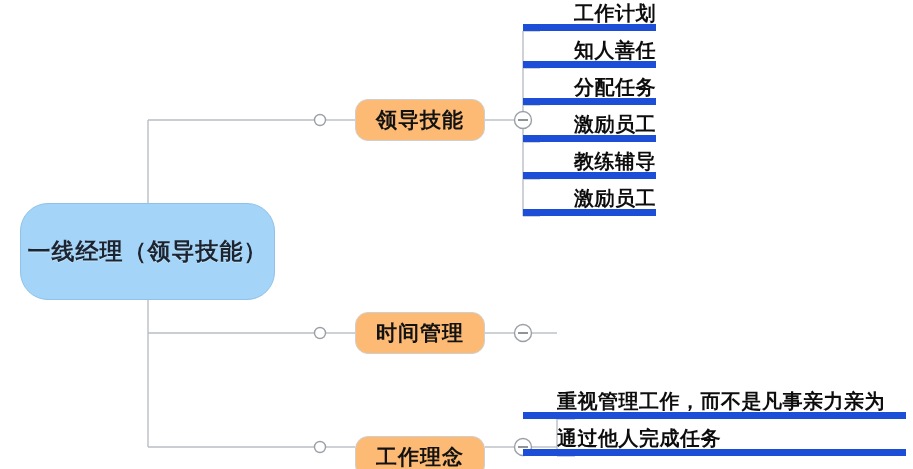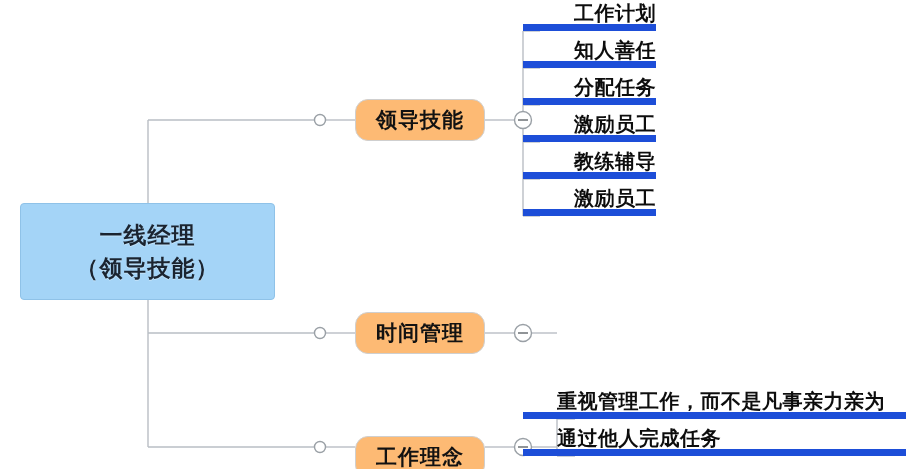--- a/index.html
+++ b/index.html
@@ -28,23 +28,23 @@
   
   .root-node {
     position: absolute;
     left: 20px;
     top: 203px;
     width: 255px;
     height: 97px;
     box-sizing: border-box;
     background: #a4d4f7;
     border: 1px solid #8fc2e8;
-    border-radius: 4px;
+    border-radius: 28px;
     display: flex;
-    flex-direction: column;
+    flex-direction: row;
     align-items: center;
     justify-content: center;
     color: #1b2430;
     font-weight: bold;
     font-size: 23px;
     line-height: 1.42;
     letter-spacing: 1px;
     text-shadow: 0 1px 0 rgba(255,255,255,0.35);
   }
   .root-line { display: block; }

